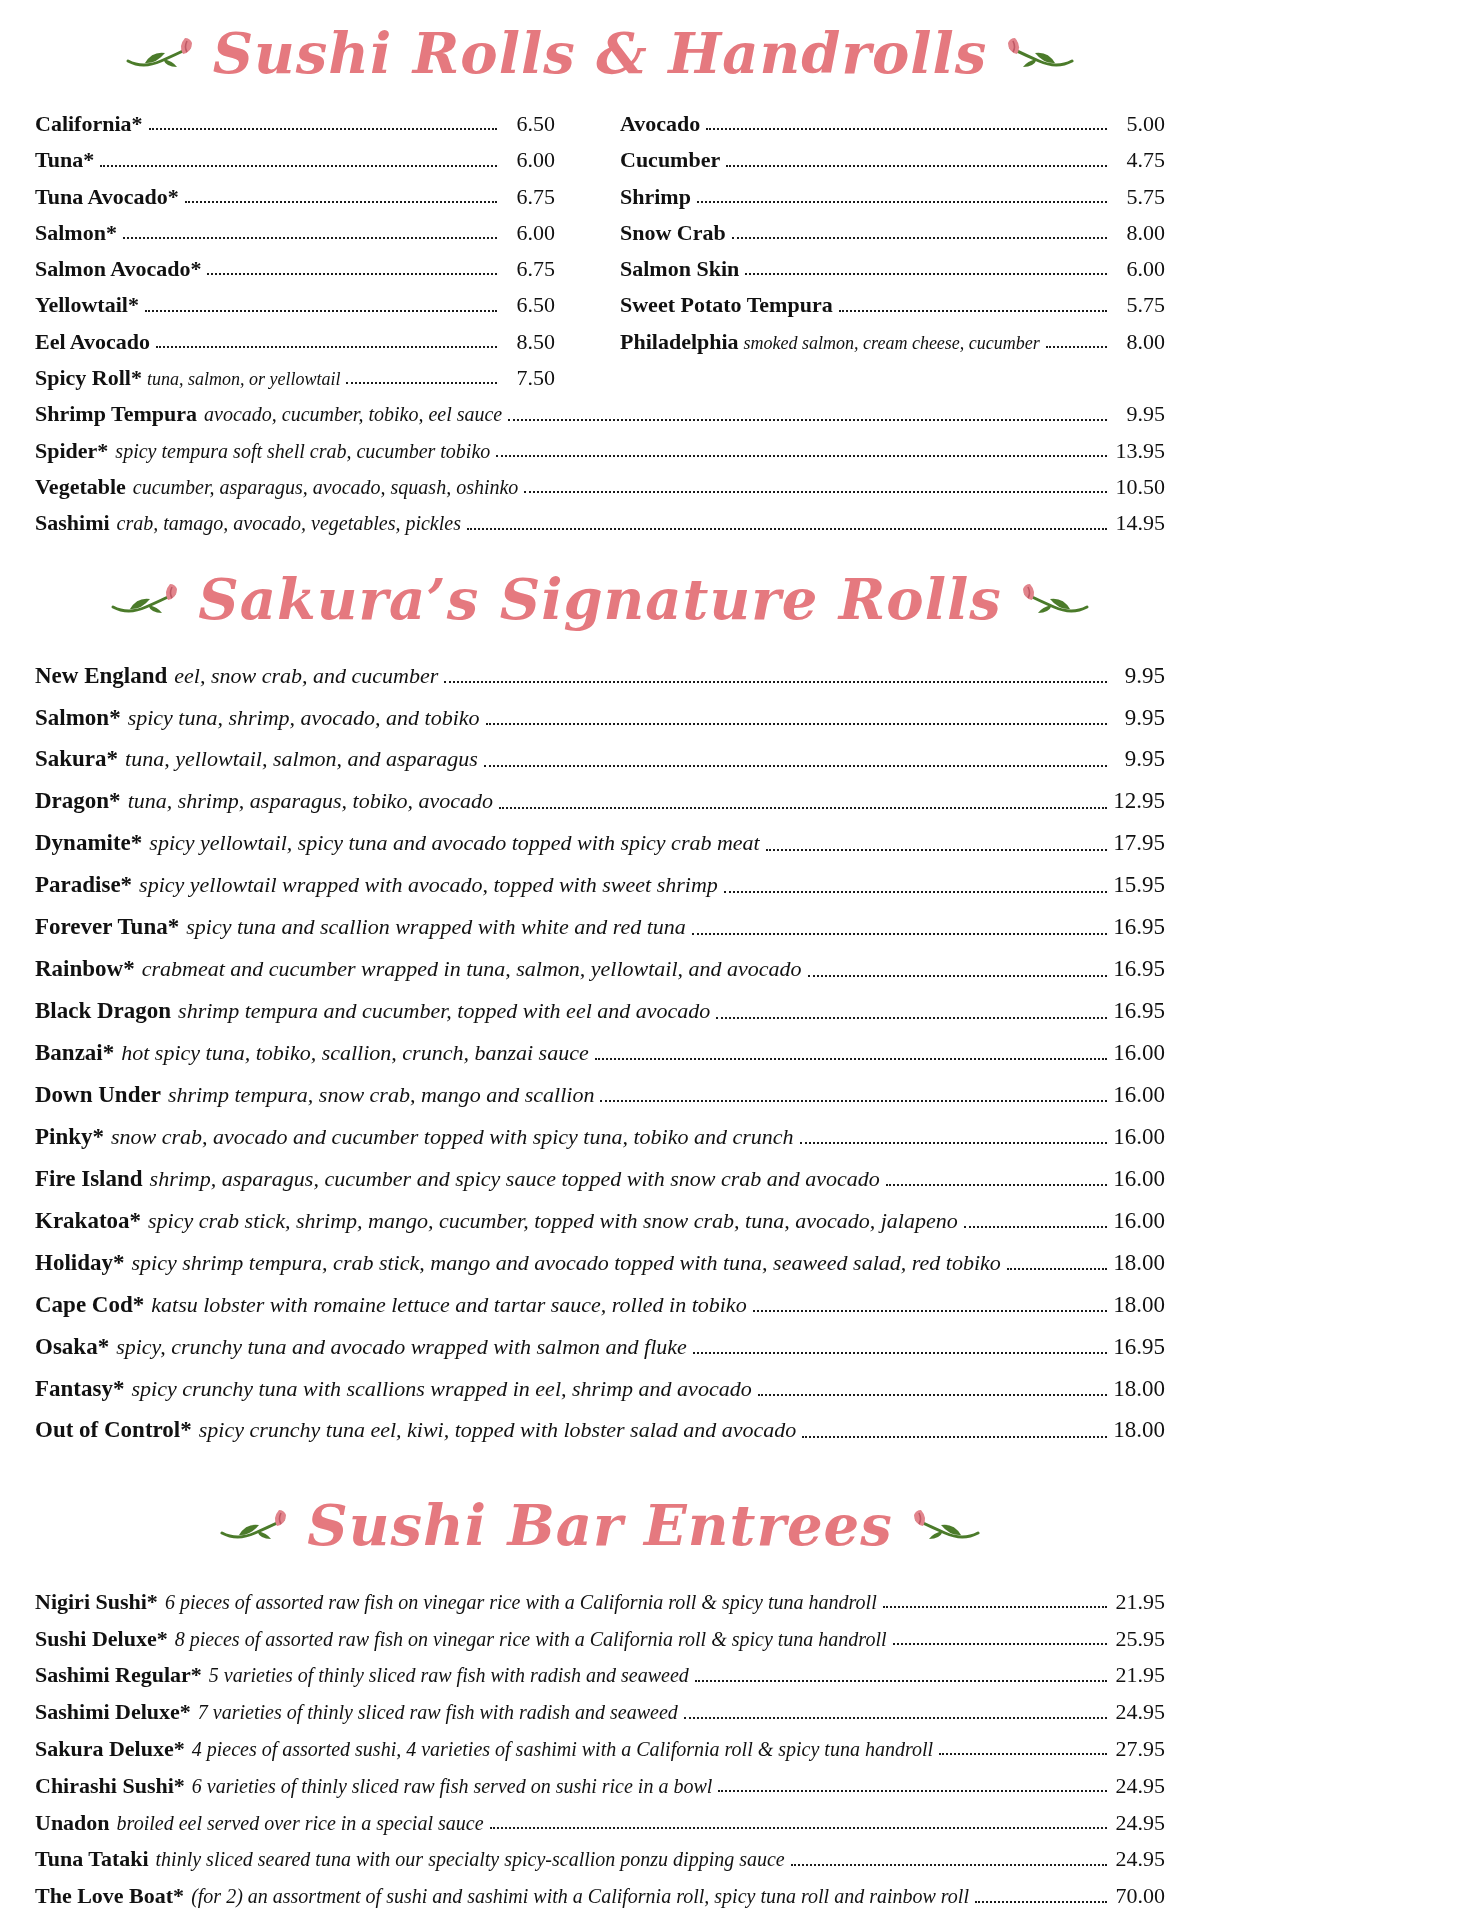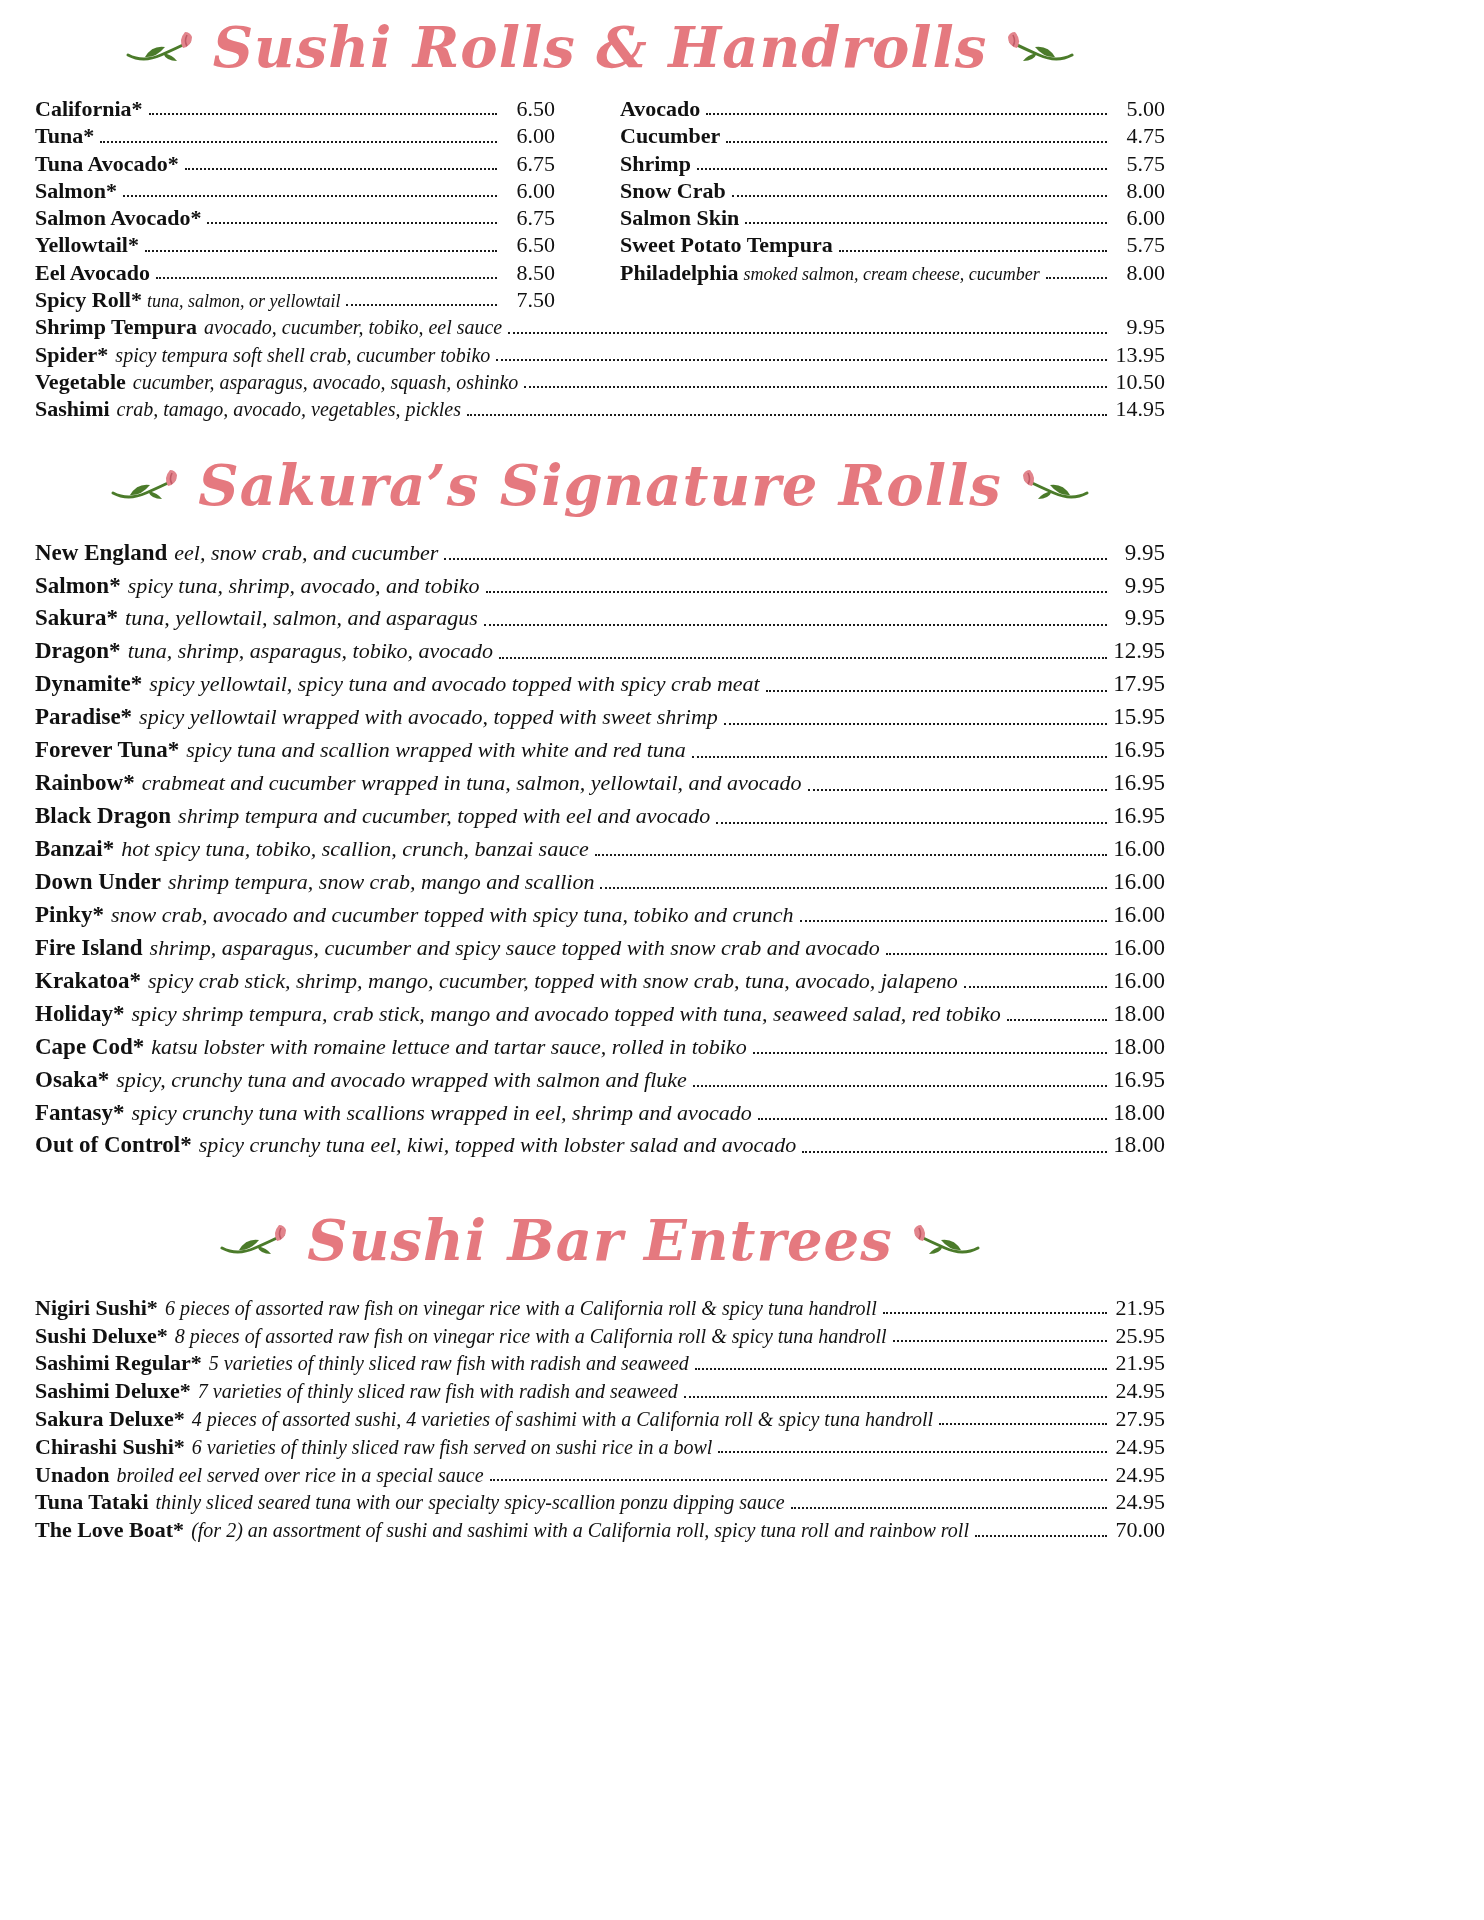--- a/index.html
+++ b/index.html
@@ -7,21 +7,21 @@
   body {
     width: 1484px;
     font-family: "Liberation Serif", serif;
     color: var(--text, #111111);
   }
   .page {
     width: 1484px;
     height: 1920px;
     overflow: hidden;
     background: #ffffff;
-    padding: 8px 0 0 35px;
+    padding: 14px 0 0 35px;
   }
   .content { width: 1130px; }
 
   
   .heading {
     display: flex;
     align-items: center;
     justify-content: center;
     gap: 16px;
   }
@@ -40,21 +40,21 @@
   .leaf   { fill:   var(--leaf, #4b7b2a); }
   .bud    { fill:   var(--bud,  #e2848c); }
   .budline{ stroke: var(--budshade, #c05a66); }
 
   
   .row {
     display: flex;
     align-items: baseline;
     line-height: 1.15;
   }
-  .name  { font-weight: bold; white-space: nowrap; }
+  .name  { font-weight: bold; white-space: nowrap; margin-top: 9px; }
   .desc  { font-style: italic; white-space: nowrap; margin-left: 7px; }
   .leader {
     flex: 1 1 0;
     min-width: 10px;
     align-self: flex-end;
     margin: 0 6px 6px 6px;
     border-bottom: 2.4px dotted #1a1a1a;
   }
   .price { white-space: nowrap; min-width: 52px; text-align: right; }
 

